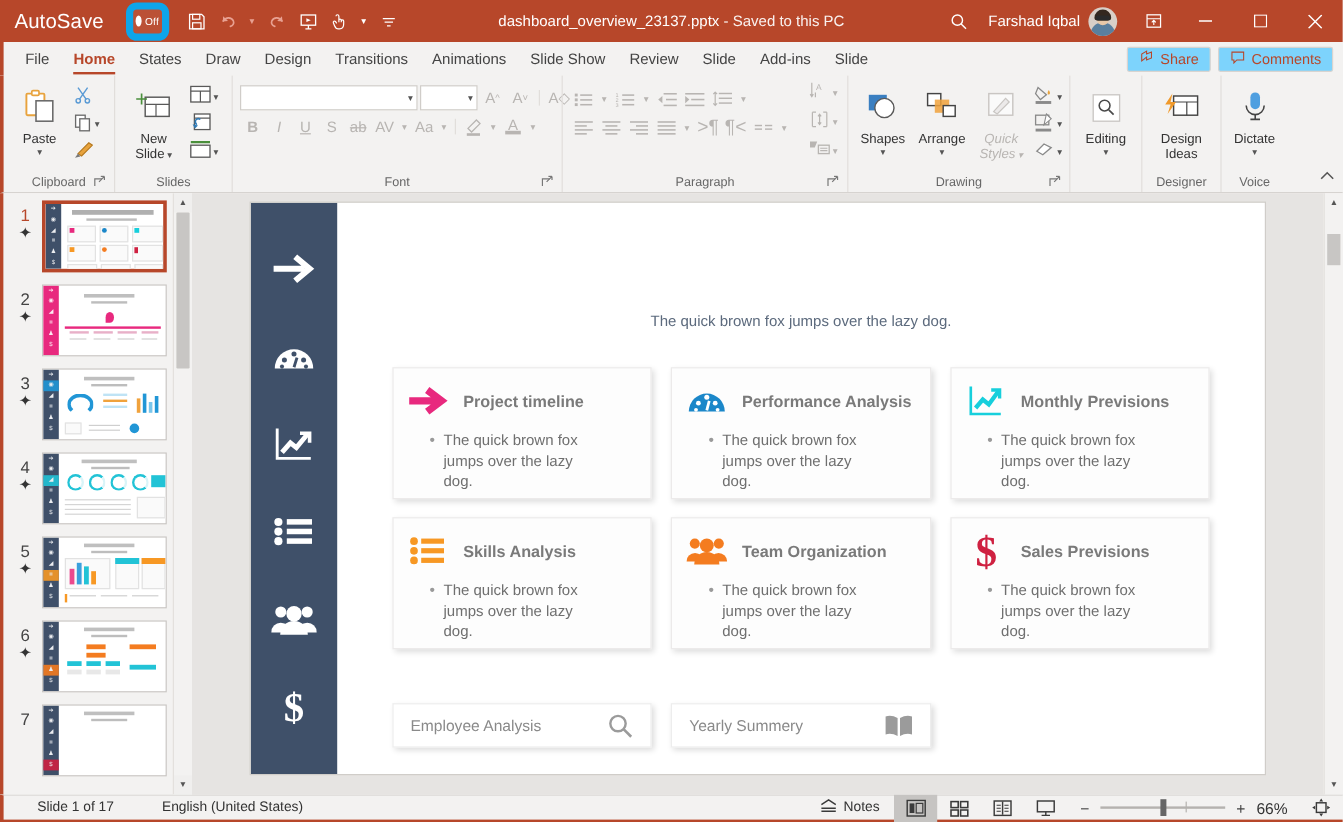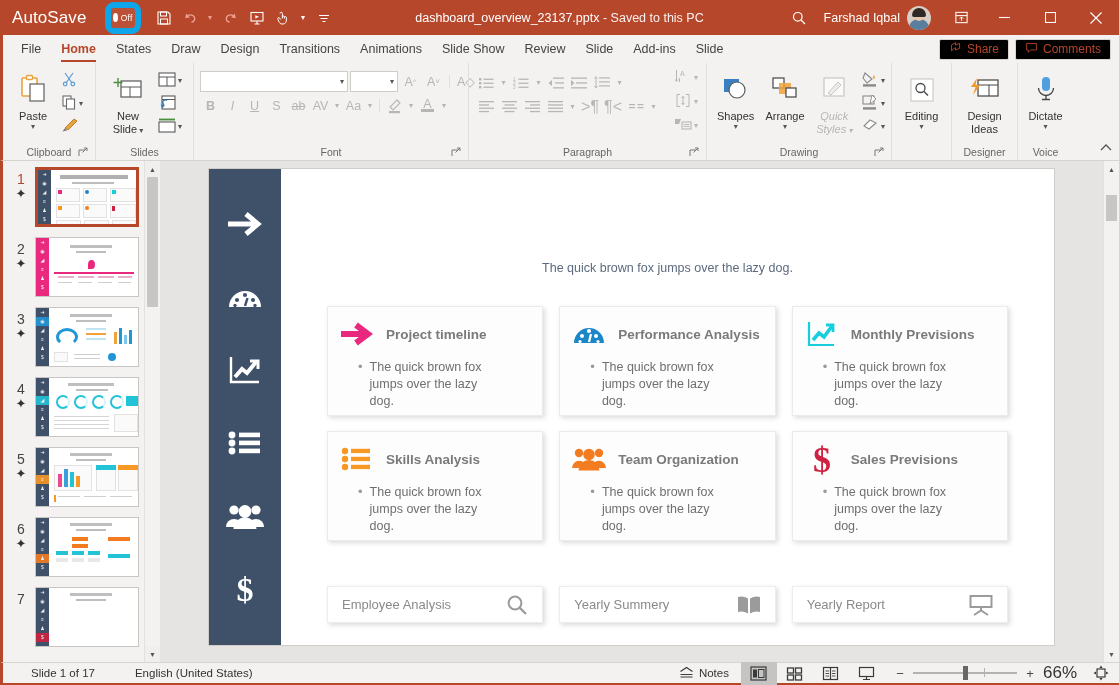--- a/index.html
+++ b/index.html
@@ -64,21 +64,21 @@
     padding: 4px 10px; display: flex; align-items: center; font-size: 12.5px; color: #444;
     position: relative; white-space: nowrap;
   }
   .rtab.active { color: #b7472a; font-weight: bold; }
   .rtab.active::after {
     content: ''; position: absolute; left: 10px; right: 10px; bottom: 1px; height: 2.5px; background: #b7472a;
   }
   .rtabs-right { margin-left: auto; display: flex; align-items: center; gap: 6px; padding-right: 8px; }
   .pill {
     display: flex; align-items: center; gap: 5px; font-size: 12px; color: #b7472a;
-    border: 1px solid #d8d4d0; background: #000000; border-radius: 2px;
+    border: 1px solid #d8d4d0; background: #7dd3fc; border-radius: 2px;
     padding: 2px 9px; height: 21px;
   }
 
   
   .ribbon {
     height: 98px; background: #f3f2f1; flex: none; display: flex;
     border-bottom: 1px solid #d6d3d0; position: relative;
     border-left: 3px solid #b7472a;
   }
   .rgroup { display: flex; flex-direction: column; position: relative; padding: 2px 4px 0 4px; }
@@ -220,21 +220,21 @@
   .st-item { padding: 0 12px; white-space: nowrap; margin-left: 16px; }
   .st-right { margin-left: auto; display: flex; align-items: center; height: 100%; }
   .view-btn { width: 36px; height: 23px; display:flex; align-items:center; justify-content:center; color:#3a3a3a;}
   .view-btn.active { background: #c6c4c2; }
   .notes-btn { display:flex; align-items:center; gap:5px; padding: 0 12px; }
   .zoomwrap { display:flex; align-items:center; gap: 8px; padding: 0 10px; }
   .zsign { font-size: 13px; color:#444; width:10px; text-align:center;}
   .ztrack { width: 104px; height: 2px; background: #b5b2af; position: relative; }
   .zhandle { position:absolute; left: 48%; top:-6px; width:5px; height: 14px; background:#666; }
   .ztick { position:absolute; left: 68%; top:-4px; width:1px; height:9px; background:#b5b2af;}
-  .zpct { font-size: 17px; min-width: 30px; text-align: right; }
+  .zpct { font-size: 13px; min-width: 30px; }
   .fitbtn { padding: 0 10px 0 6px; display:flex; align-items:center;}
 </style>
 </head>
 <body>
 
 <div class="app">
 
   <div class="titlebar">
     <div class="tb-left">
       <span class="autosave-label">AutoSave</span>
@@ -1211,29 +1211,20 @@
           </div>
           <div class="bbar">
             <span class="bbar-label">Yearly Summery</span>
             <span class="bbar-ico">
               <svg width="24" height="20" viewBox="0 0 24 20">
                   <path d="M1 2 q5 -1.6 10 1.4 v15 q-5 -3 -10 -1.4 z" fill="#9b9b9b"></path>
                   <path d="M23 2 q-5 -1.6 -10 1.4 v15 q5 -3 10 -1.4 z" fill="#9b9b9b"></path>
                 </svg>
             </span>
           </div>
-          <div class="bbar">
-            <span class="bbar-label">Yearly Report</span>
-            <span class="bbar-ico">
-              <svg width="24" height="22" viewBox="0 0 24 22">
-                  <path d="M1.5 2 h21 v11 h-21 z" fill="none" stroke="#9b9b9b" stroke-width="2"></path>
-                  <path d="M12 13 v4 M5 21 L12 16.5 L19 21" stroke="#9b9b9b" stroke-width="2" fill="none"></path>
-                </svg>
-            </span>
-          </div>
         </div>
 
       </div>
     </div>
 
     <div class="slide-scroll">
       <div class="ss-arrow">▲</div>
       <div class="ss-thumb"></div>
       <div class="ss-arrow bottom">▼</div>
     </div>

